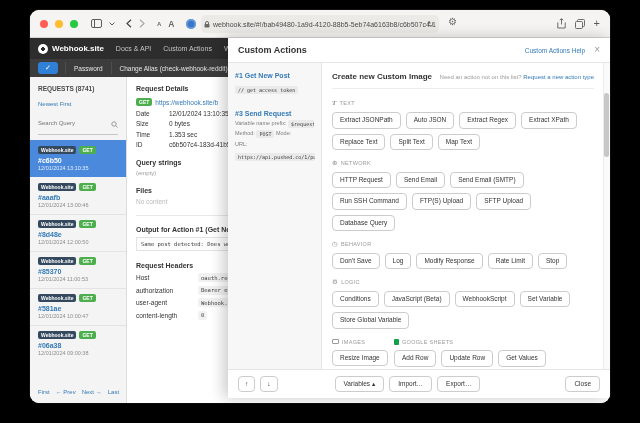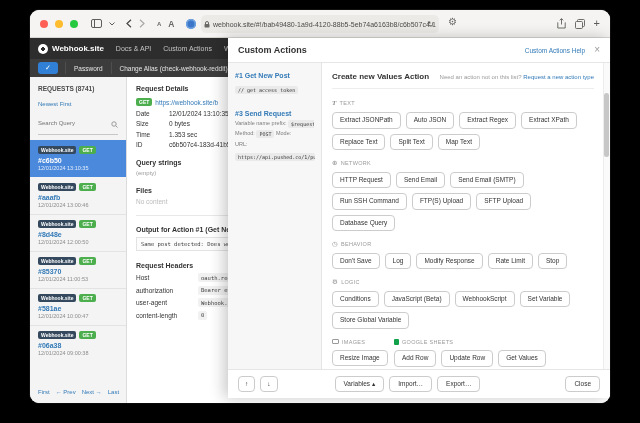--- a/index.html
+++ b/index.html
@@ -372,21 +372,21 @@
             <div class="q-meta">
               <span>URL:</span>
             </div>
             <span class="chip">https://api.pushed.co/1/push</span>
           </div>
         </div>
 
         <div class="create">
           <div class="create-inner">
             <div class="c-head">
-              <span class="c-title">Create new Values Action</span>
+              <span class="c-title">Create new Custom Image</span>
               <span class="c-hint">
                 <span>Need an action not on this list?</span>
                 <span class="lnk">Request a new action type</span>
               </span>
             </div>
 
             <div class="slabel">
               <span class="ticon">T</span>
               <span>TEXT</span>
             </div>

